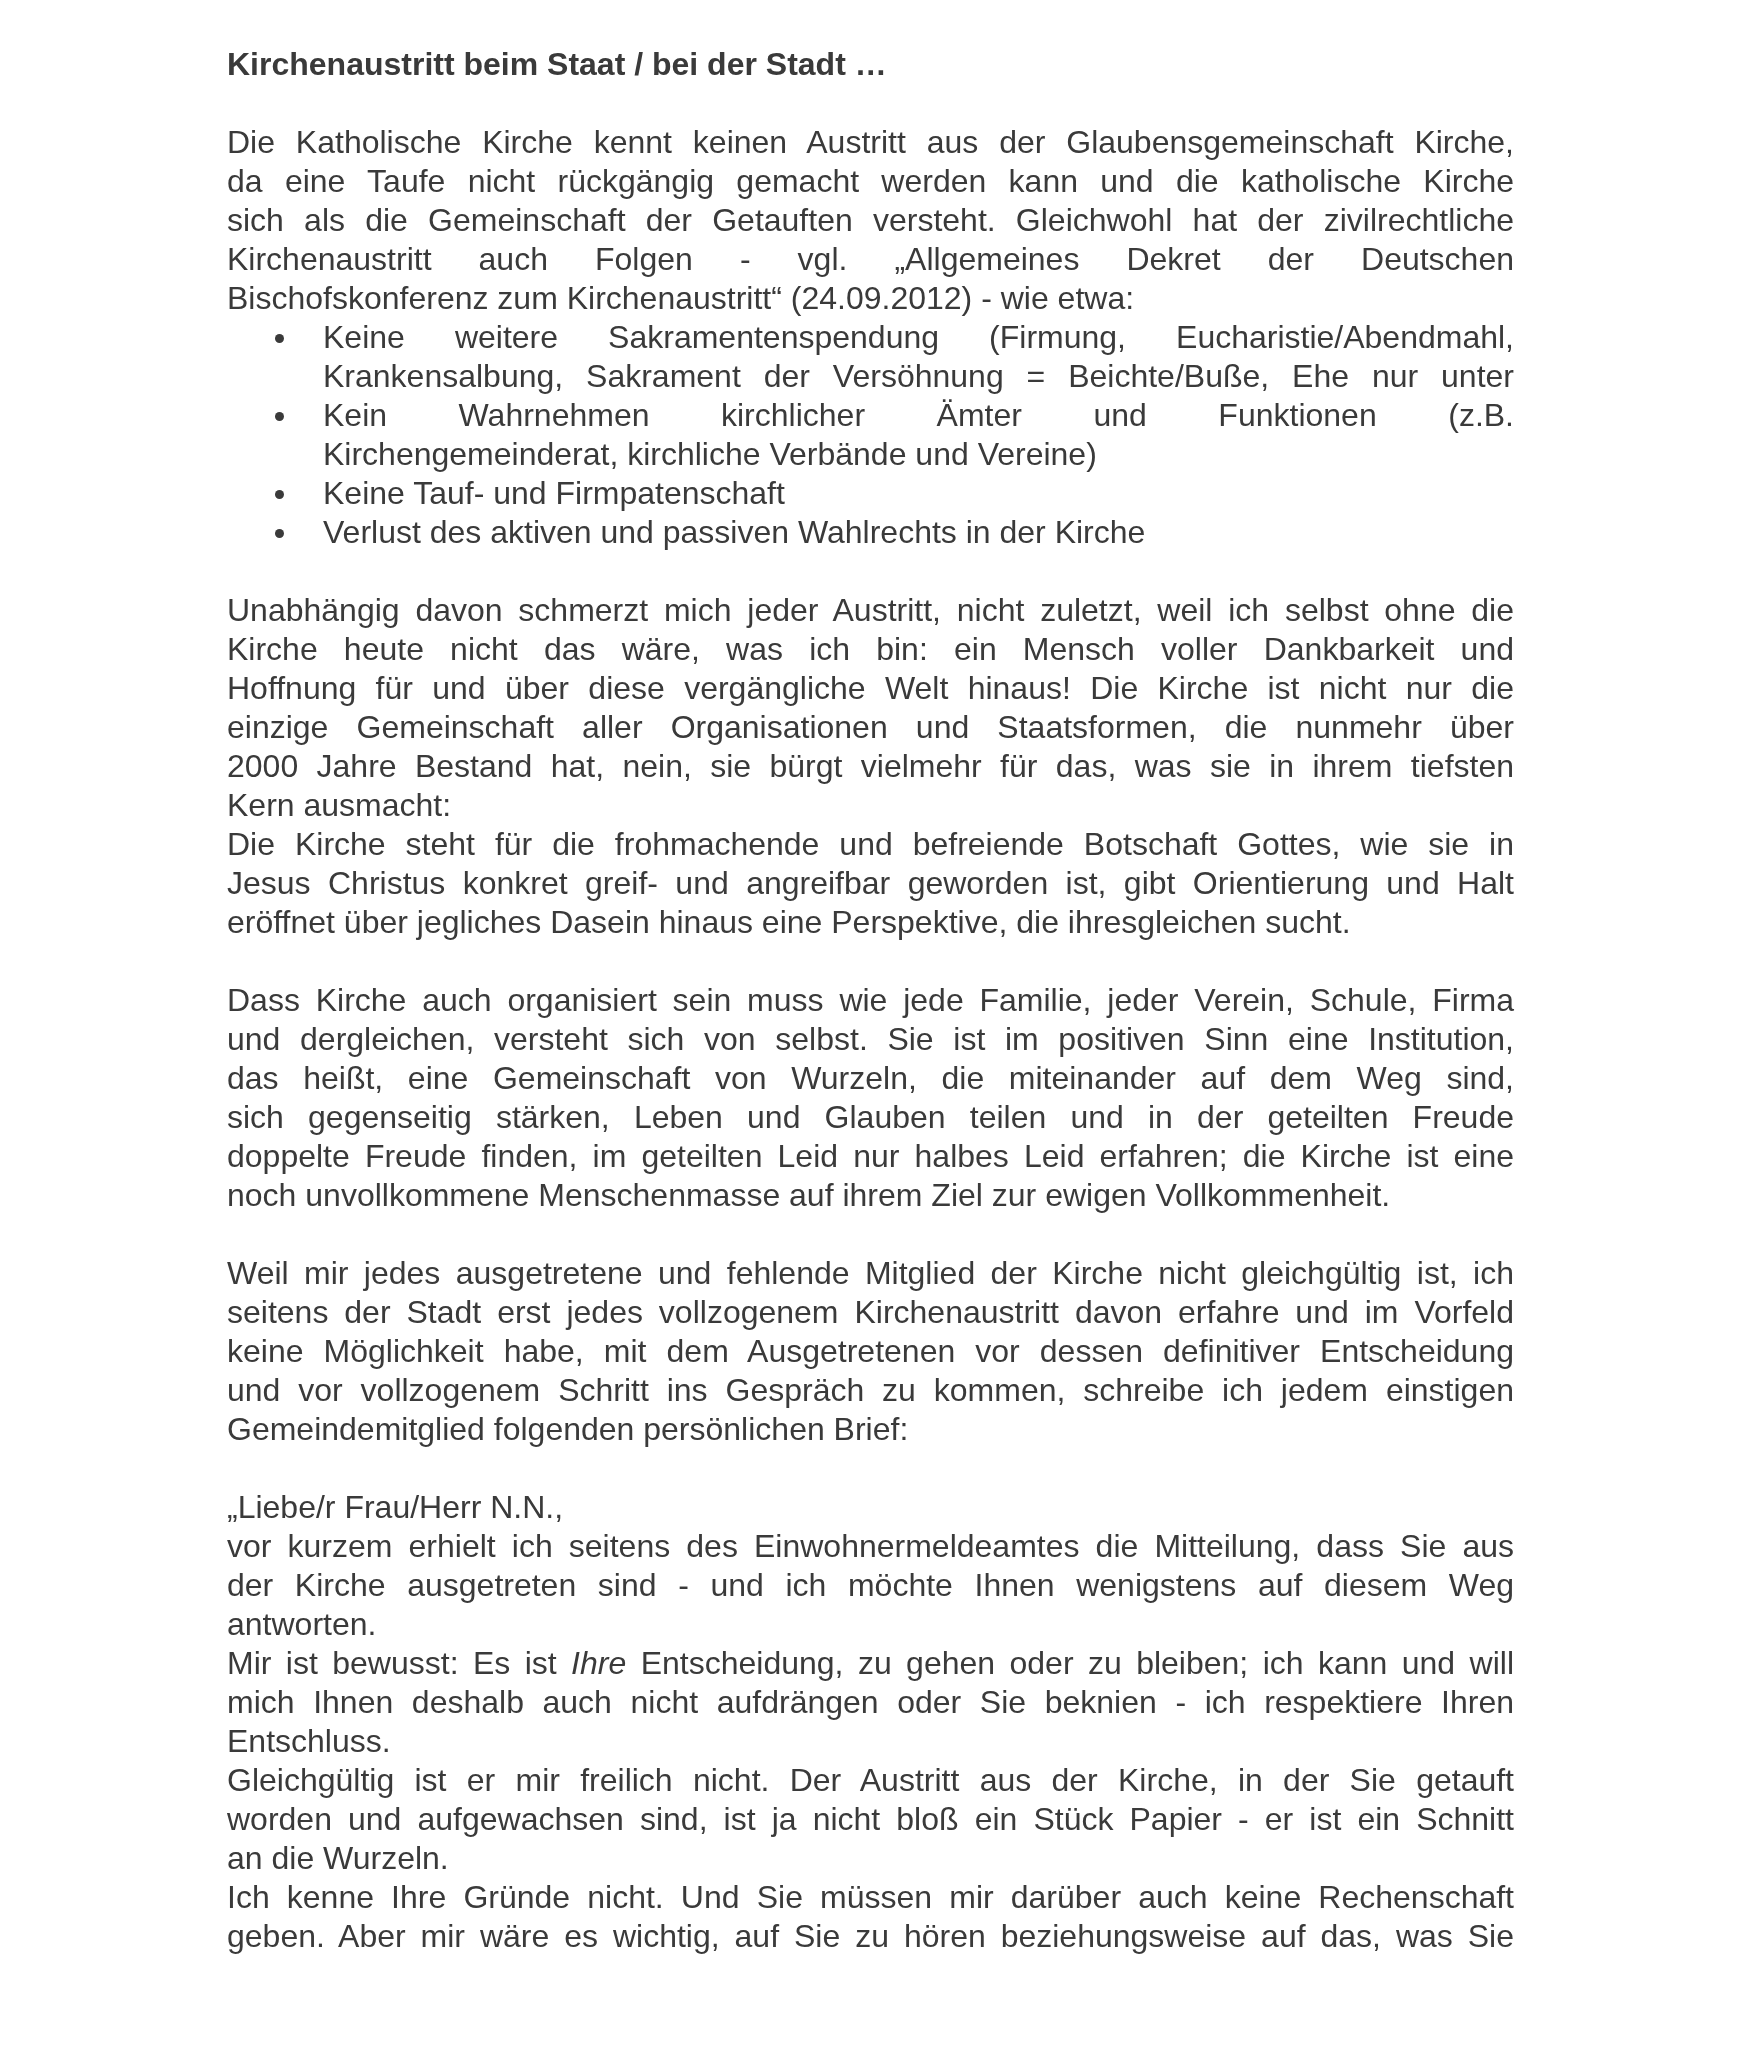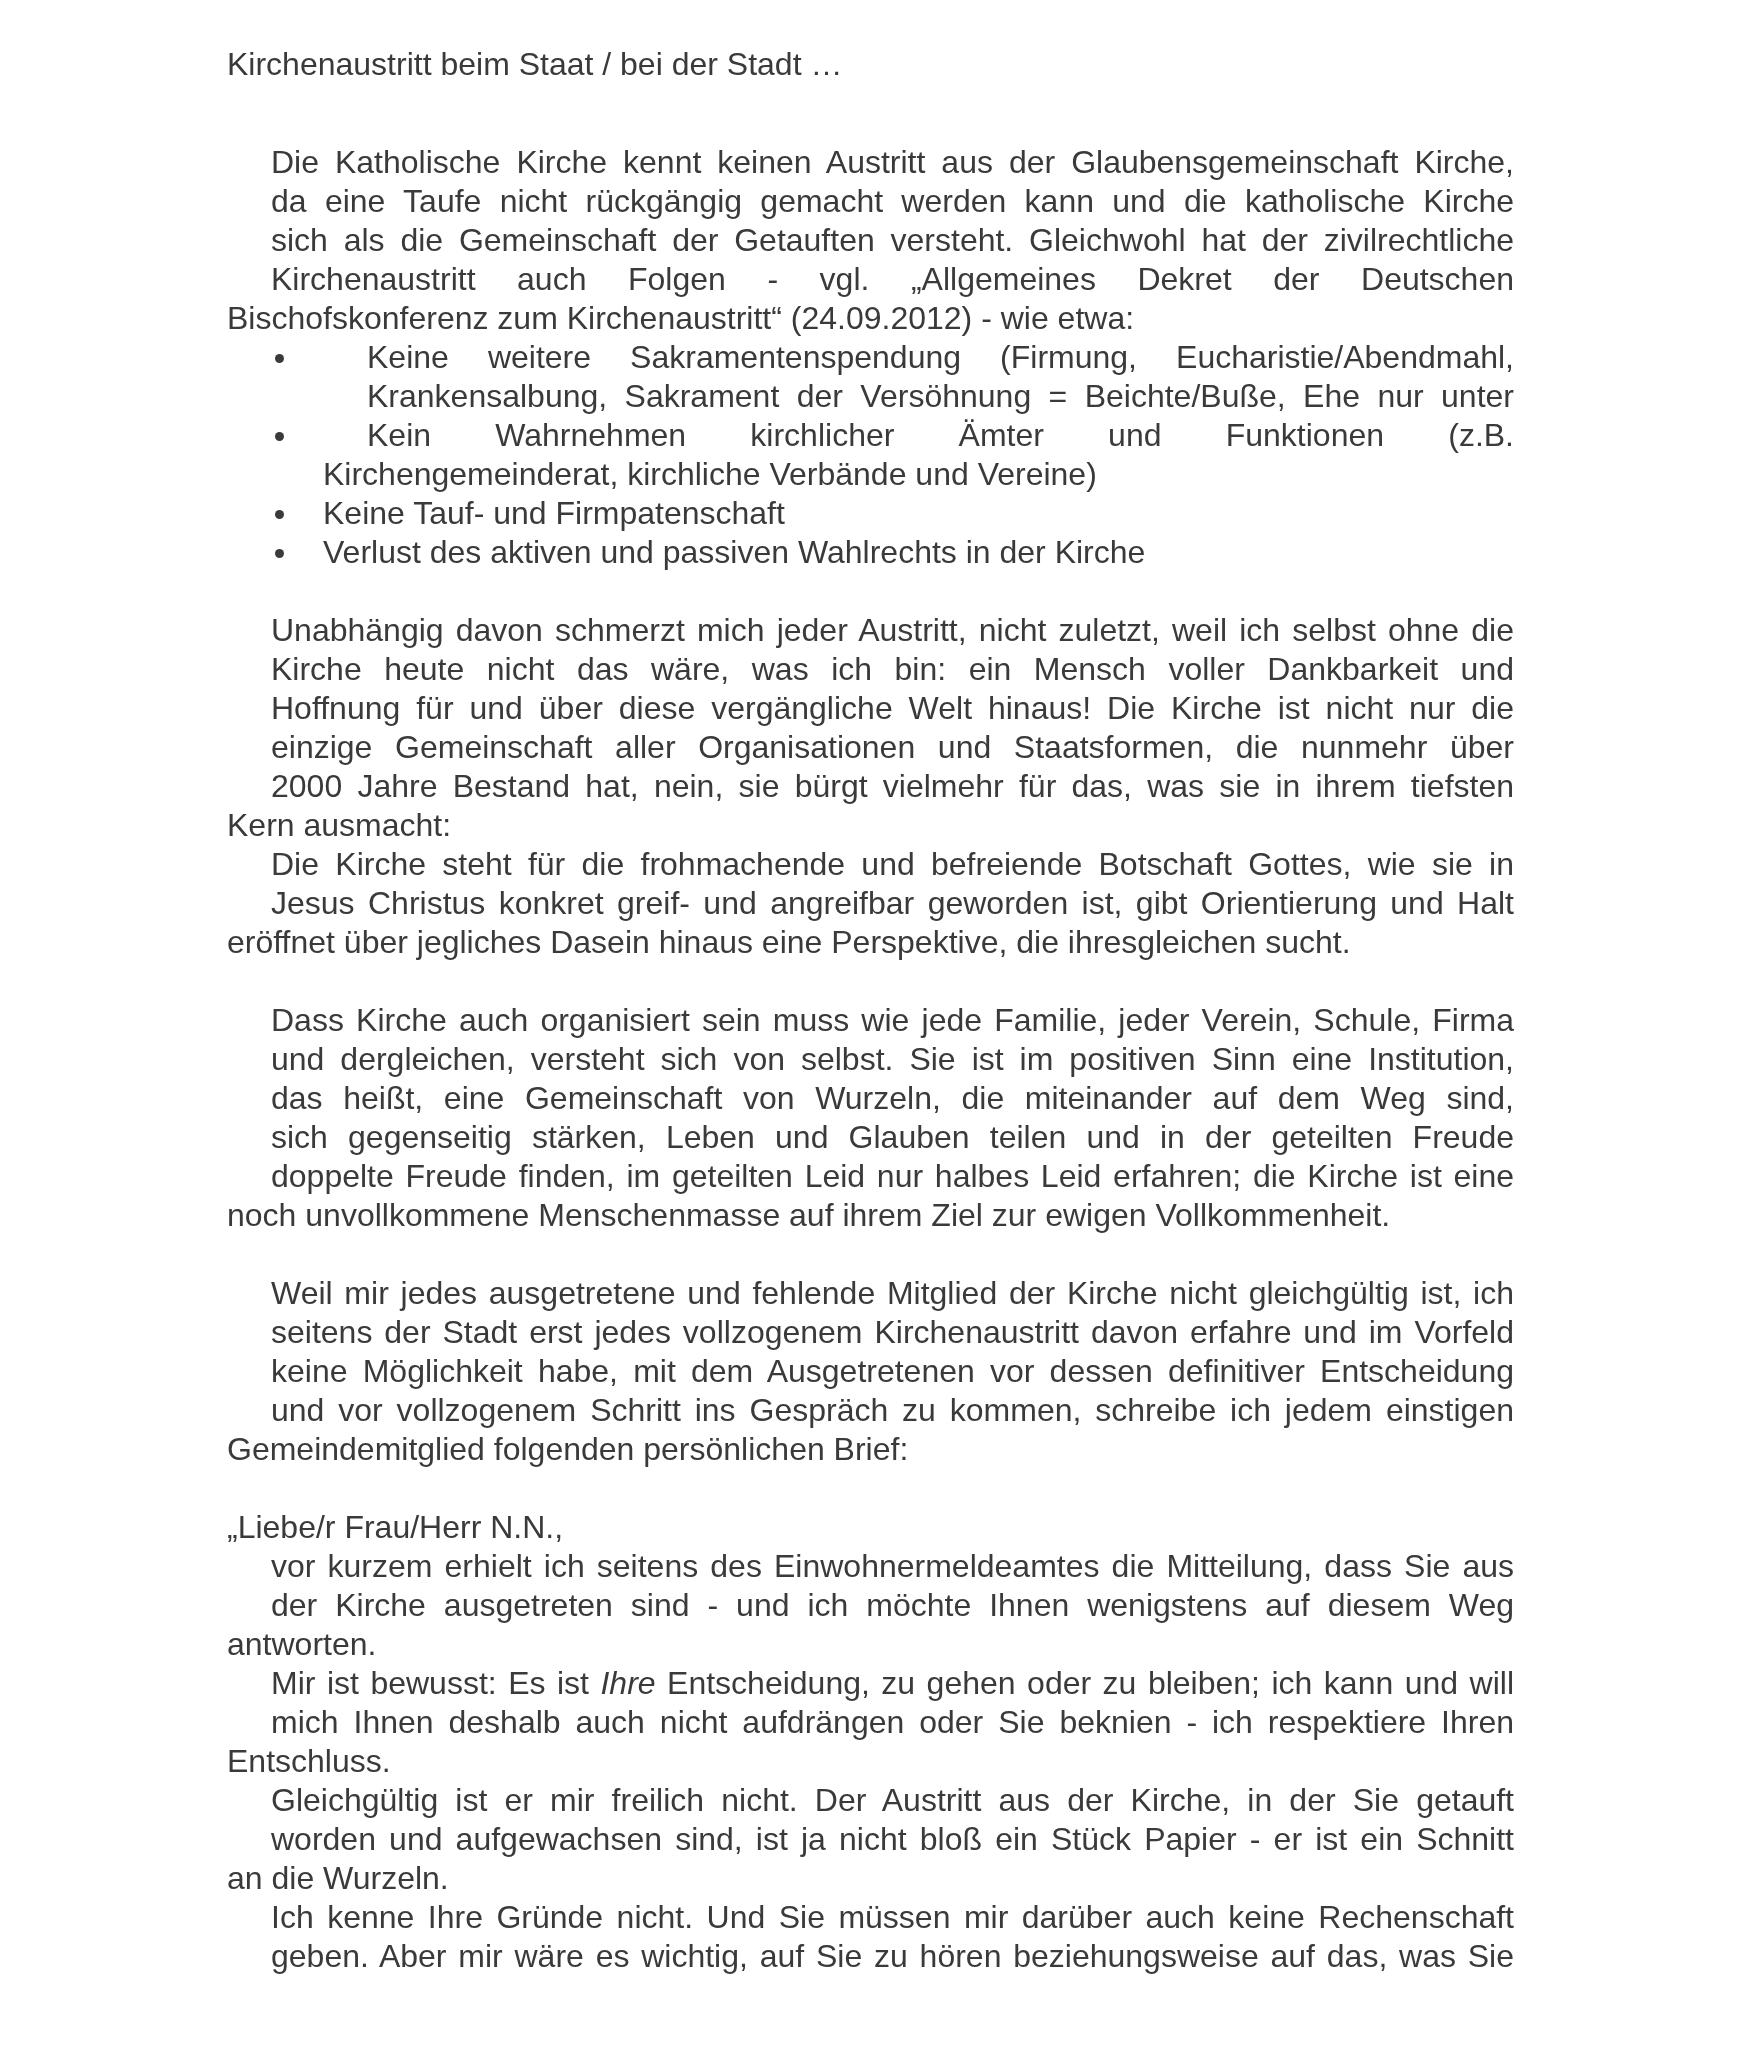--- a/index.html
+++ b/index.html
@@ -4,23 +4,23 @@
 <style>
   html, body { margin: 0; padding: 0; background: #ffffff; }
   body { width: 1761px; height: 2066px; position: relative; overflow: hidden; }
   .page {
     position: absolute; left: 227px; top: 45px; width: 1287px;
     font-family: "Liberation Sans", sans-serif;
     color: #3a3a3a;
     font-size: 32px;
     line-height: 39px;
   }
-  .title { font-weight: normal; font-size: 32px; height: 39px; margin-bottom: 59px; }
+  .title { font-weight: bold; font-size: 32px; height: 39px; margin-bottom: 39px; }
   .line { white-space: nowrap; height: 39px; }
-  .just { text-align: justify; text-align-last: justify; white-space: normal; margin-left: 44px; }
+  .just { text-align: justify; text-align-last: justify; white-space: normal; }
   .gap { height: 39px; }
   .bullets { margin: 0; padding: 0; list-style: none; }
   .bullet { position: relative; padding-left: 96px; }
   .bullet .dot {
     position: absolute; left: 48px; top: 15.6px;
     width: 9.2px; height: 9.2px; border-radius: 50%; background: #3a3a3a;
   }
   em { }
 </style>
 </head>

